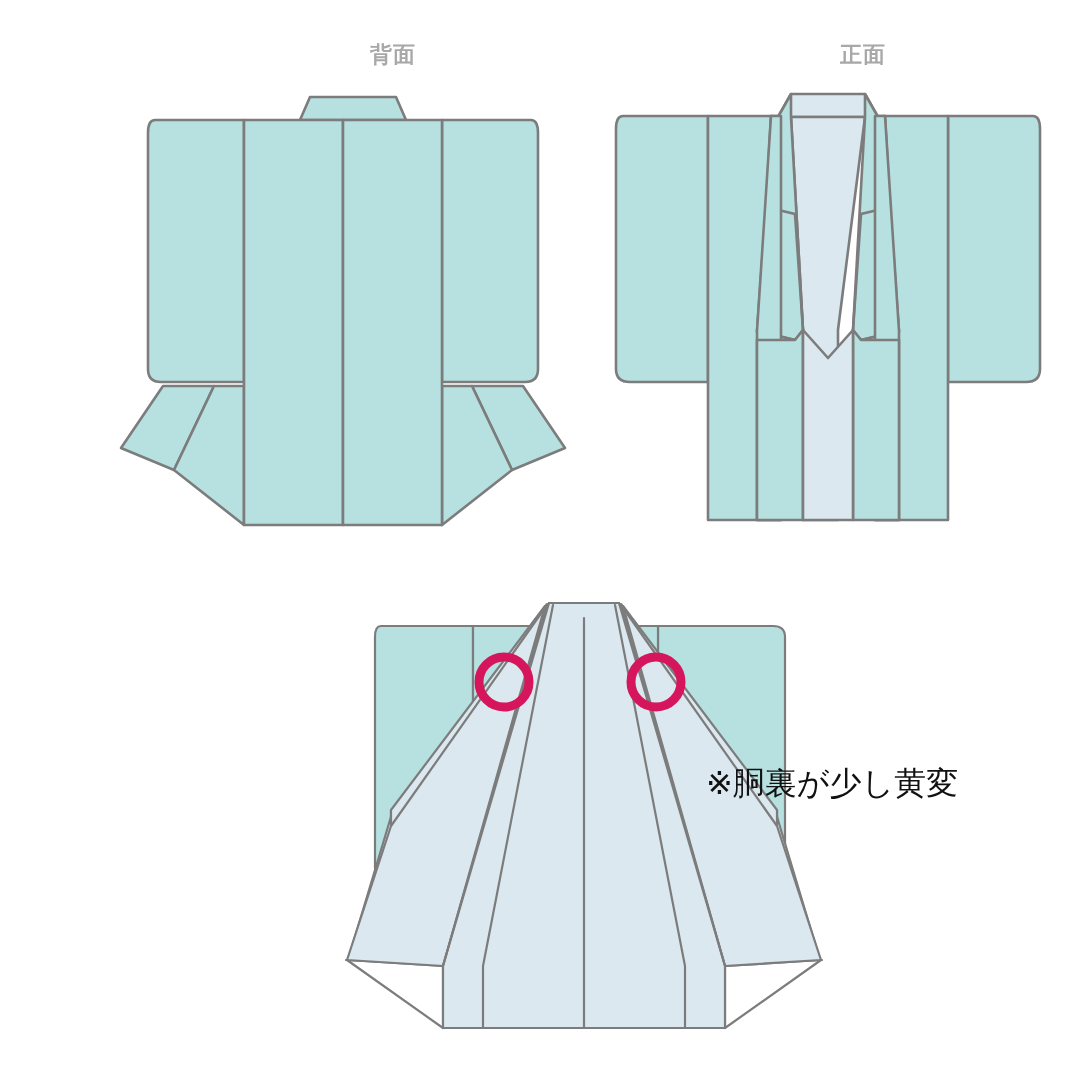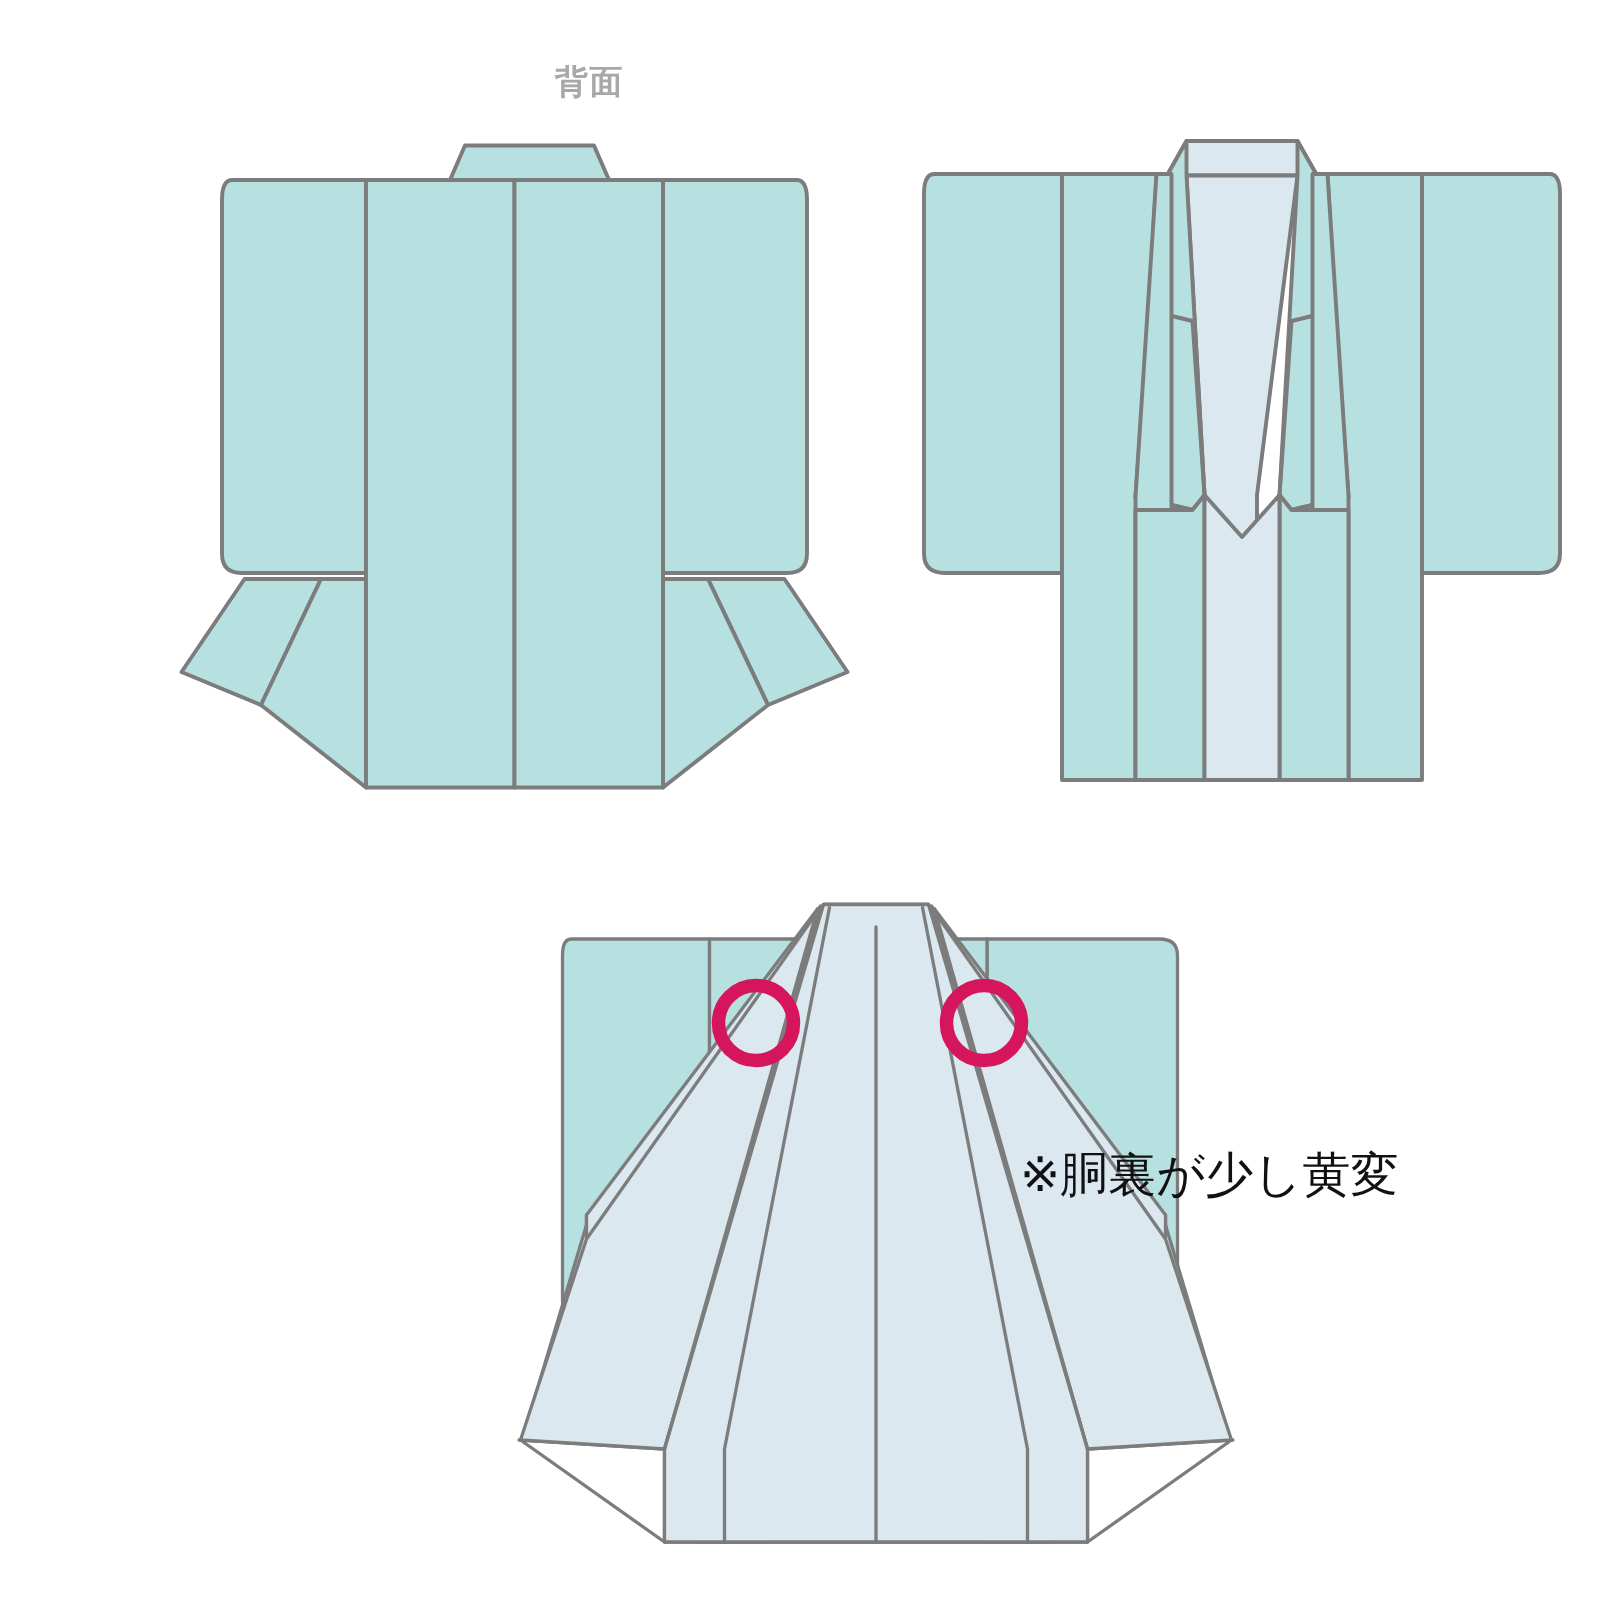--- a/index.html
+++ b/index.html
@@ -31,21 +31,21 @@
     line-height: 1;
     white-space: nowrap;
     user-select: none;
   }
   #label-back  { left: 180px; top: 44px;  width: 340px; }
   #label-front { left: 650px; top: 44px;  width: 340px; }
   #label-inside{ left: 365px; top: 558px; width: 340px; }
 
   .note {
     position: absolute;
-    left: 637px;
+    left: 663px;
     top: 762px;
     font-size: 32px;
     color: #111111;
     letter-spacing: 0px;
     white-space: nowrap;
     font-family: "DejaVu Sans", "Liberation Sans", sans-serif;
   }
 
   svg { display: block; overflow: visible; }
   .fig-outer { position: absolute; }
@@ -53,20 +53,21 @@
   #fig-front  { left: 545px; top: 75px; }
   #fig-inside { left: 290px; top: 588px; }
 </style>
 </head>
 <body>
 
 <div id="page">
 
   <div class="view-label" id="label-back">背面</div>
 
+  <div class="view-label" id="label-front">正面</div>
 
 
   <div class="fig-outer" id="fig-back">
     <svg width="480" height="480" viewBox="0 0 480 480">
       <g fill="#b6e1e0" stroke="#7c7c7c" stroke-width="2.6" stroke-linejoin="round" stroke-linecap="round">
 
         <path d="M 207 22 L 293 22 L 303 45 L 197 45 Z"></path>
 
         <path d="M 52 45 L 141 45 L 141 307 L 58 307
                  Q 45 307 45 294 L 45 58 Q 45 45 52 45 Z"></path>

